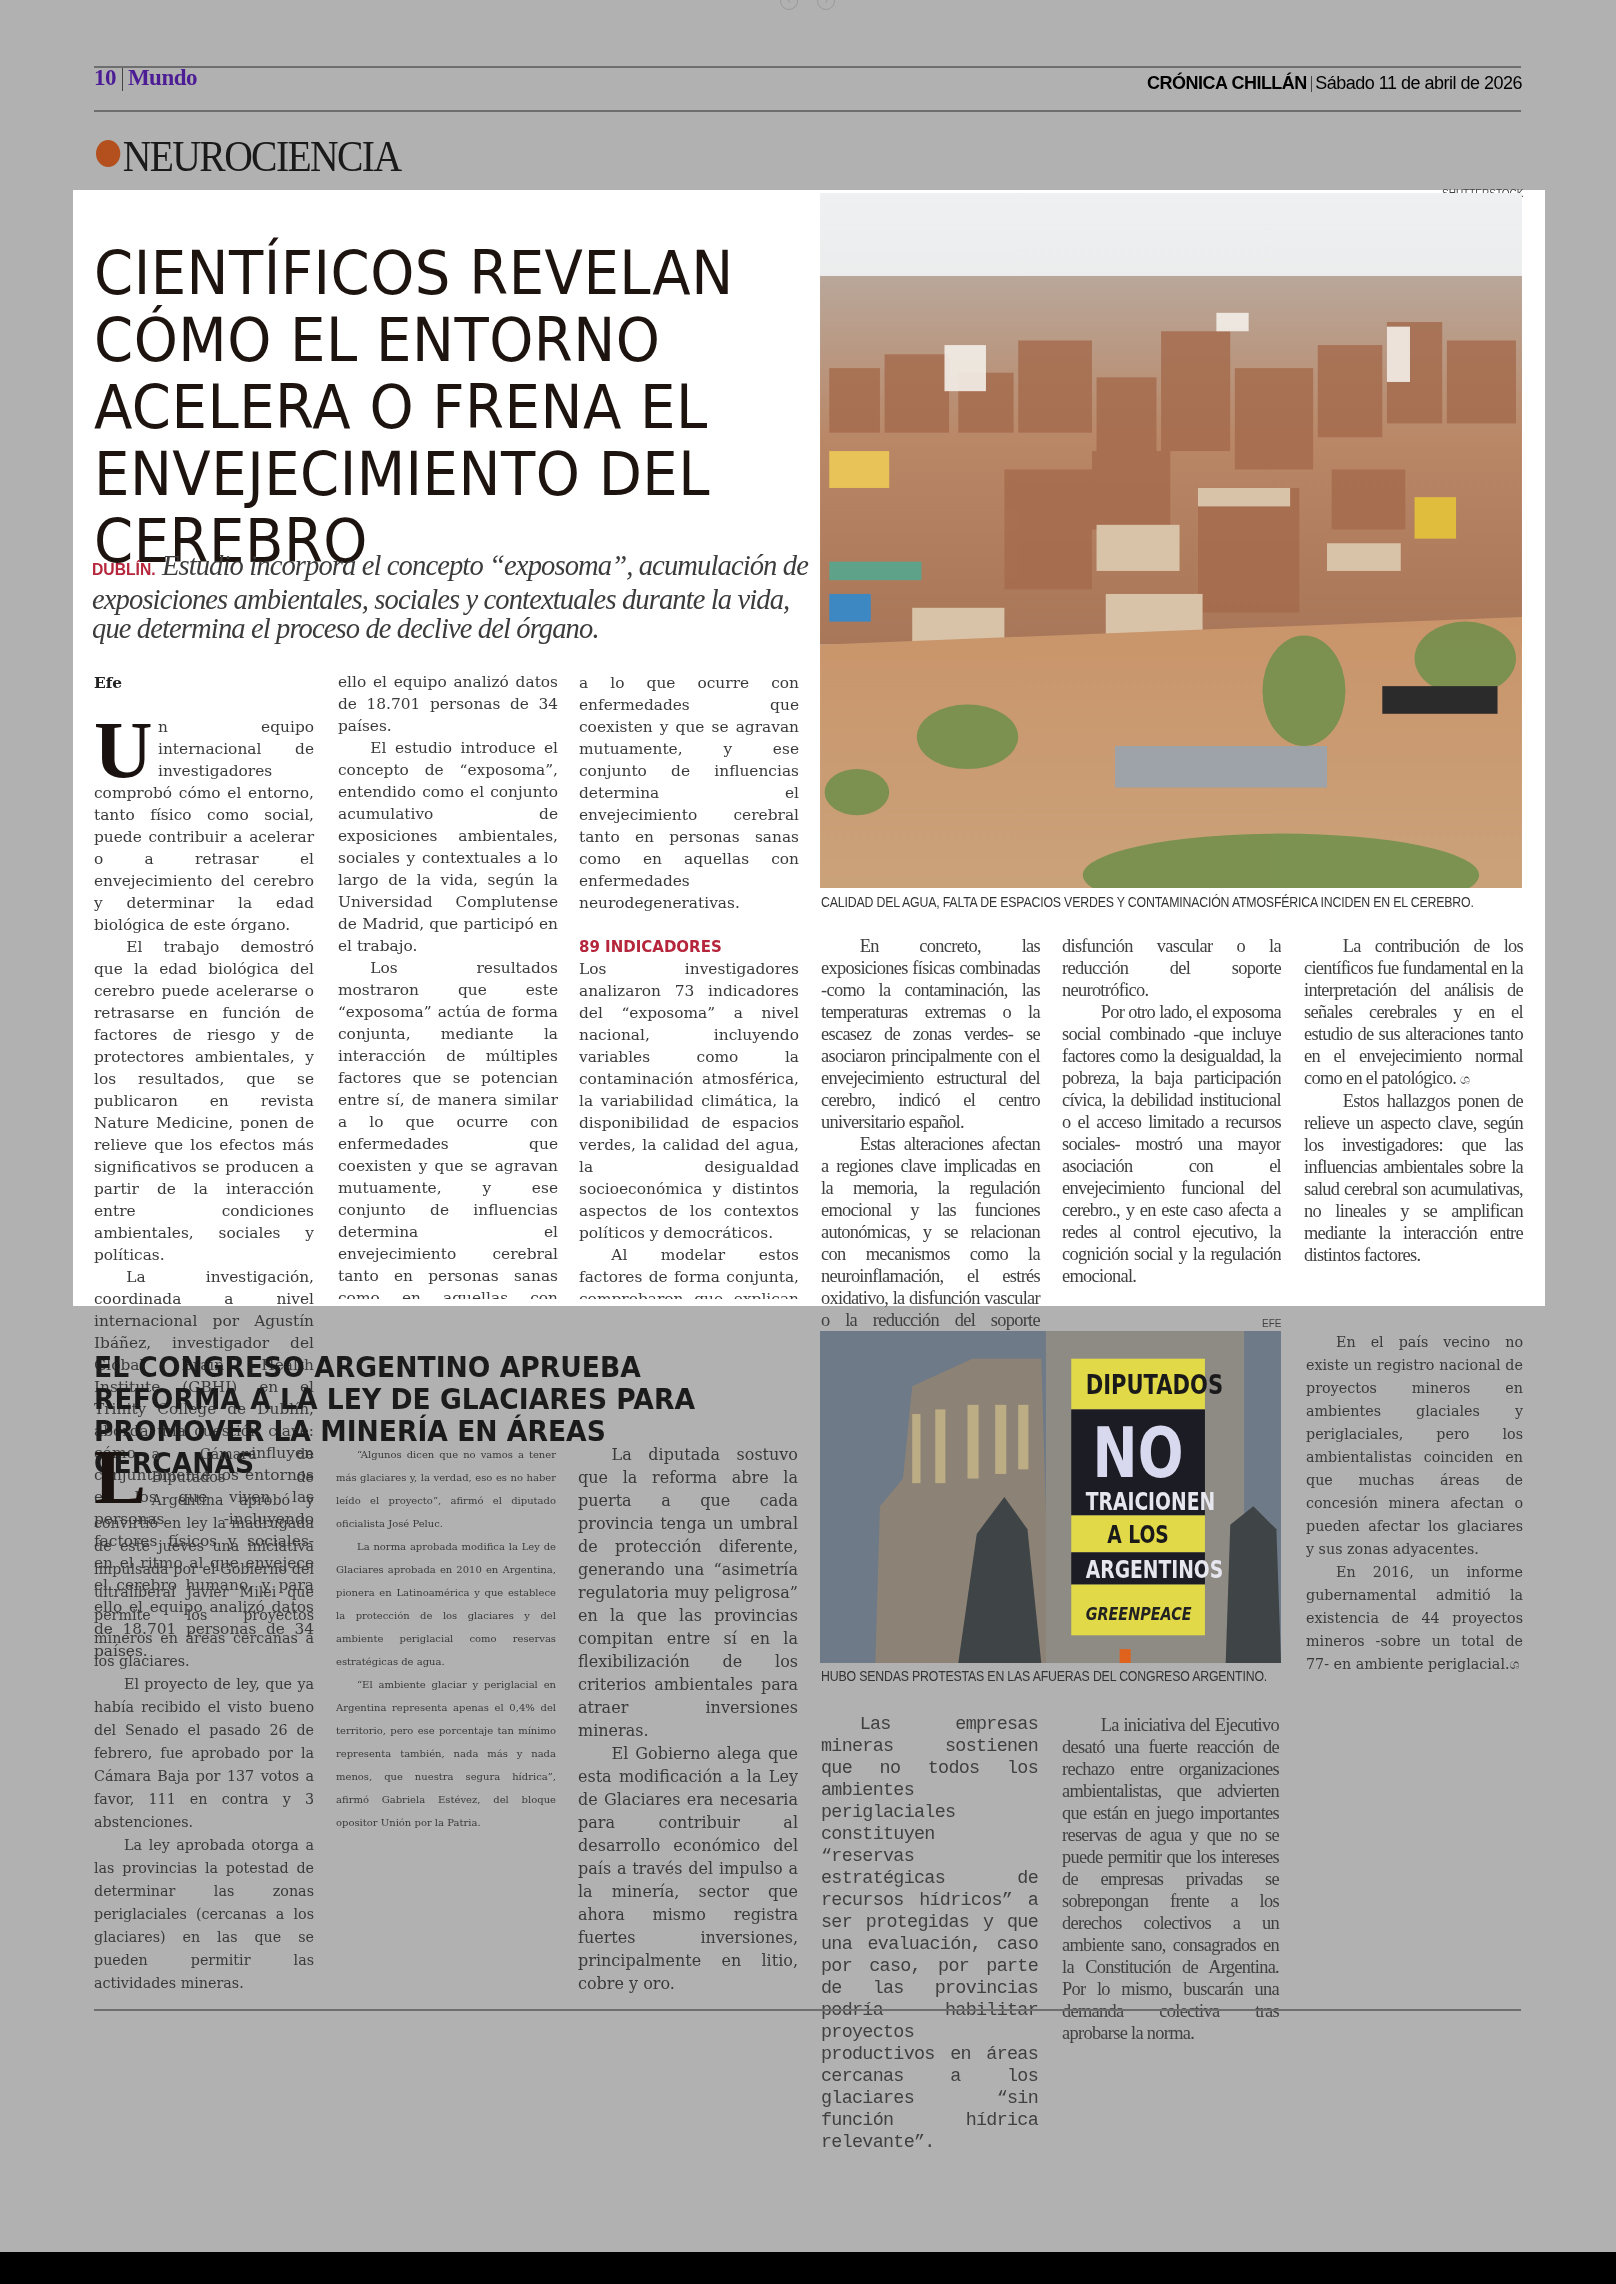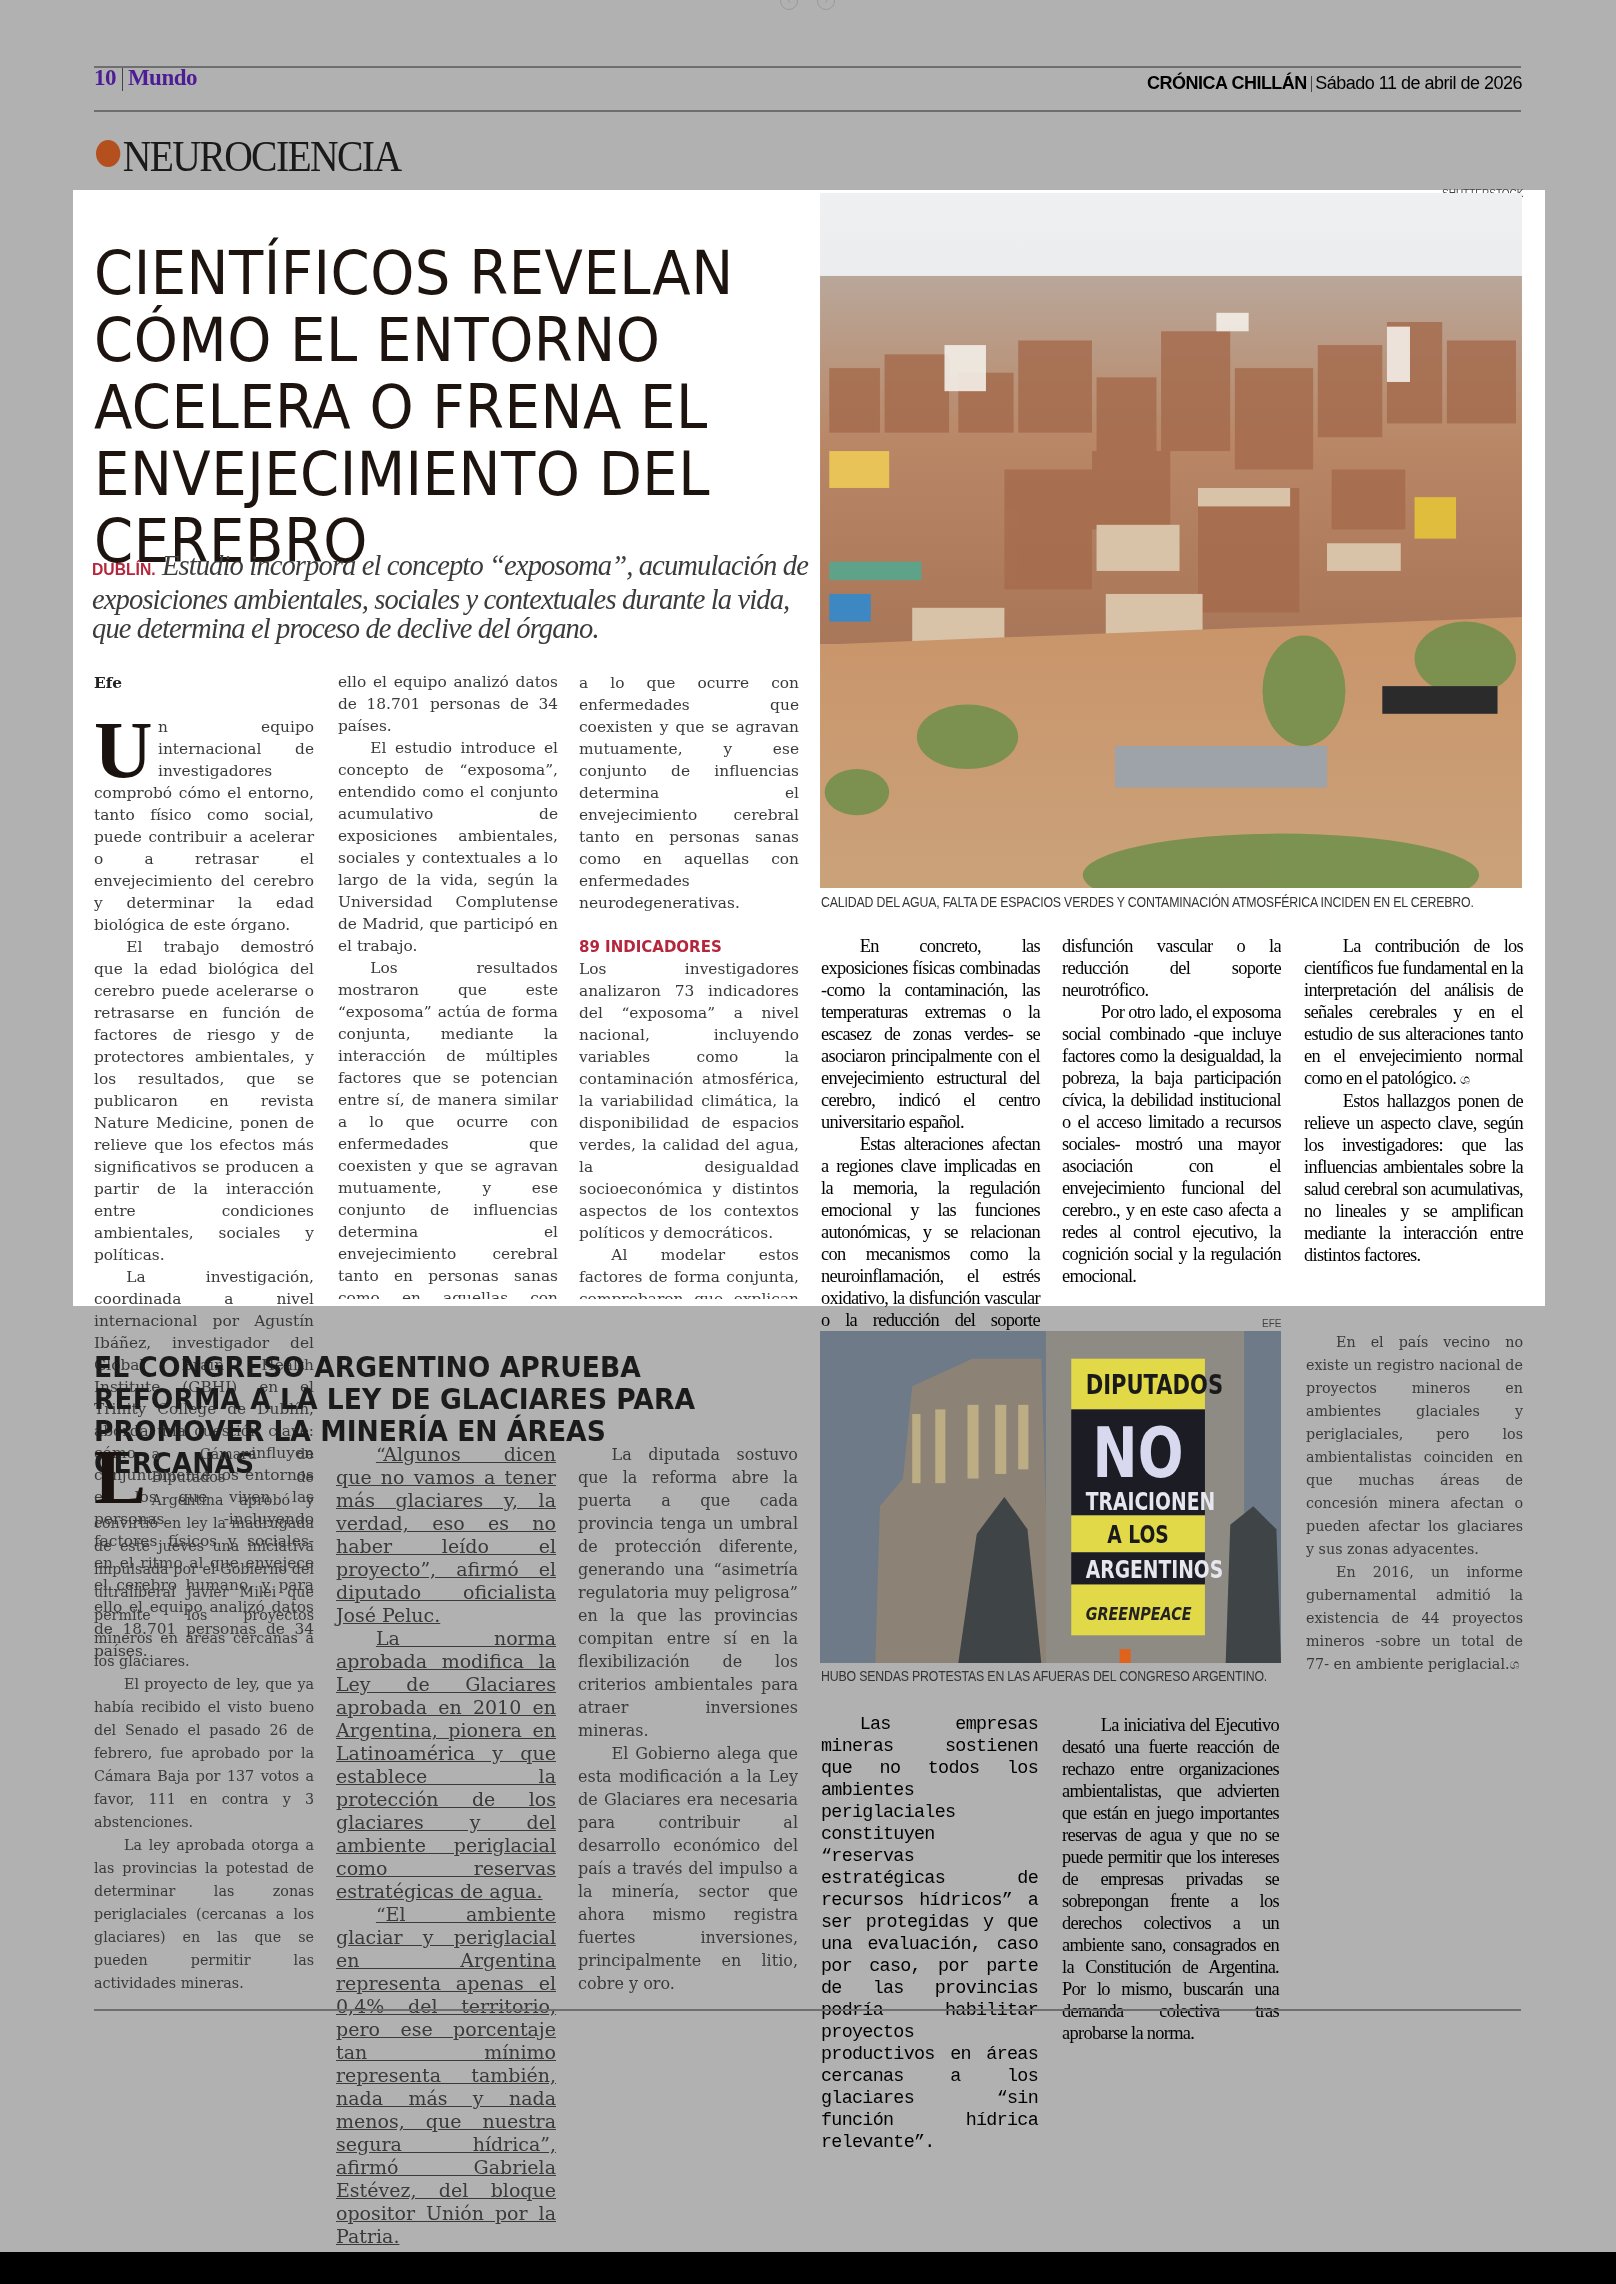--- a/index.html
+++ b/index.html
@@ -14,21 +14,21 @@
   .hdr-right .sep { display:inline-block; width:0.9px; height:15.7px; background:#444; vertical-align:middle; margin:0 3.7px; }
   .section { position:absolute; left:96px; top:131px; font-family:"Liberation Serif", serif; font-size:44px; color:#1a1a1a; letter-spacing:-1.8px; transform:scaleX(0.9); transform-origin:left; }
   .section .dot { display:inline-block; width:27px; height:27px; border-radius:50%; background:#b4501e; vertical-align:3.7px; margin-right:2.8px; }
   .white { position:absolute; left:73px; top:190px; width:1472px; height:1116px; background:#ffffff; }
   .headline { position:absolute; left:94px; top:198px; width:719px; font-family:"DejaVu Sans", sans-serif; font-size:61px; line-height:67px; color:#1d1410; letter-spacing:0.5px; font-weight:normal; transform:scaleX(0.92); transform-origin:left; }
   .deck { position:absolute; left:92px; top:551px; width:719px; font-family:"Liberation Serif", serif; font-style:italic; font-size:28.6px; line-height:29.5px; color:#3c3c3c; letter-spacing:-0.9px; }
   .deck .loc { font-style:normal; font-weight:bold; font-family:"Liberation Sans", sans-serif; font-size:15.7px; color:#b5253b; letter-spacing:0; }
   .col { position:absolute; font-family:"DejaVu Serif", serif; font-size:15.4px; line-height:22px; color:#3a3a3a; text-align:justify; hyphens:auto; }
   .col p { margin:0; text-indent:2.1em; }
   .col p.noind { text-indent:0; }
-  .col.cond { font-family:"Liberation Serif", serif; font-size:18.4px; line-height:22px; letter-spacing:-0.7px; color:#000000; }
+  .col.cond { font-family:"Liberation Serif", serif; font-size:18.4px; line-height:22px; letter-spacing:-0.7px; color:#404040; }
   .byline { font-weight:bold; color:#222; margin-bottom:22px !important; }
   .drop { float:left; font-family:"Liberation Serif", serif; font-weight:bold; font-size:81px; line-height:60px; margin:3.7px 5.5px 0 0; color:#1a120e; }
   .subhead { font-family:"DejaVu Sans", sans-serif; font-weight:bold; color:#b5253b; font-size:15px; margin-top:22px !important; text-indent:0 !important; }
   .photo { position:absolute; overflow:hidden; }
   .credit { position:absolute; font-family:"Liberation Sans", sans-serif; font-size:10px; color:#444; letter-spacing:0; }
   .caption { position:absolute; font-family:"Liberation Sans", sans-serif; font-size:14px; color:#333; letter-spacing:-0.2px; transform:scaleX(0.88); transform-origin:left; white-space:nowrap; }
   .head2 { position:absolute; left:94px; top:1327px; width:719px; font-family:"DejaVu Sans", sans-serif; font-size:28.6px; line-height:32px; color:#1b1b1b; transform:scaleX(0.93); transform-origin:left; }
   .endmark { font-family:"DejaVu Sans", sans-serif; font-size:14px; }
   .bottombar { position:absolute; left:0; top:2252px; width:1616px; height:32px; background:#000; }
   .sign-text { position:absolute; left:0; width:100%; text-align:center; font-family:"DejaVu Sans", sans-serif; font-weight:bold; transform:scaleX(0.78); }
@@ -200,21 +200,21 @@
     <div class="sign-text" style="top:244px; font-size:18.4px; color:#222; font-style:italic;">GREENPEACE</div>
   </div>
 </div>
 <div class="caption" style="left:821px; top:1668px;">HUBO SENDAS PROTESTAS EN LAS AFUERAS DEL CONGRESO ARGENTINO.</div>
 
 <div class="col" style="left:94px; top:1443px; width:220px; font-size:14.3px; line-height:23px;">
   <p class="noind"><span class="drop" style="font-size:78px; line-height:60px;">L</span><span>a Cámara de Diputados de Argentina aprobó y convirtió en ley la madrugada de este jueves una iniciativa impulsada por el Gobierno del ultraliberal Javier Milei que permite los proyectos mineros en áreas cercanas a los glaciares.</span></p>
   <p>El proyecto de ley, que ya había recibido el visto bueno del Senado el pasado 26 de febrero, fue aprobado por la Cámara Baja por 137 votos a favor, 111 en contra y 3 abstenciones.</p>
   <p>La ley aprobada otorga a las provincias la potestad de determinar las zonas periglaciales (cercanas a los glaciares) en las que se pueden permitir las actividades mineras.</p>
 </div>
-<div class="col" style="left:336px; top:1443px; width:220px; font-size:19px; line-height:23px;text-decoration:underline;">
+<div class="col" style="left:336px; top:1443px; width:220px; font-size:10px; line-height:23px;">
   <p>“Algunos dicen que no vamos a tener más glaciares y, la verdad, eso es no haber leído el proyecto”, afirmó el diputado oficialista José Peluc.</p>
   <p>La norma aprobada modifica la Ley de Glaciares aprobada en 2010 en Argentina, pionera en Latinoamérica y que establece la protección de los glaciares y del ambiente periglacial como reservas estratégicas de agua.</p>
   <p>“El ambiente glaciar y periglacial en Argentina representa apenas el 0,4% del territorio, pero ese porcentaje tan mínimo representa también, nada más y nada menos, que nuestra segura hídrica”, afirmó Gabriela Estévez, del bloque opositor Unión por la Patria.</p>
 </div>
 <div class="col" style="left:578px; top:1443px; width:220px; font-size:16px; line-height:23px;">
   <p>La diputada sostuvo que la reforma abre la puerta a que cada provincia tenga un umbral de protección diferente, generando una “asimetría regulatoria muy peligrosa” en la que las provincias compitan entre sí en la flexibilización de los criterios ambientales para atraer inversiones mineras.</p>
   <p>El Gobierno alega que esta modificación a la Ley de Glaciares era necesaria para contribuir al desarrollo económico del país a través del impulso a la minería, sector que ahora mismo registra fuertes inversiones, principalmente en litio, cobre y oro.</p>
 </div>
 <div class="col cond" style="left:821px; top:1714px; width:217px;font-family:Liberation Mono, monospace;">
   <p>Las empresas mineras sostienen que no todos los ambientes periglaciales constituyen “reservas estratégicas de recursos hídricos” a ser protegidas y que una evaluación, caso por caso, por parte de las provincias podría habilitar proyectos productivos en áreas cercanas a los glaciares “sin función hídrica relevante”.</p>

